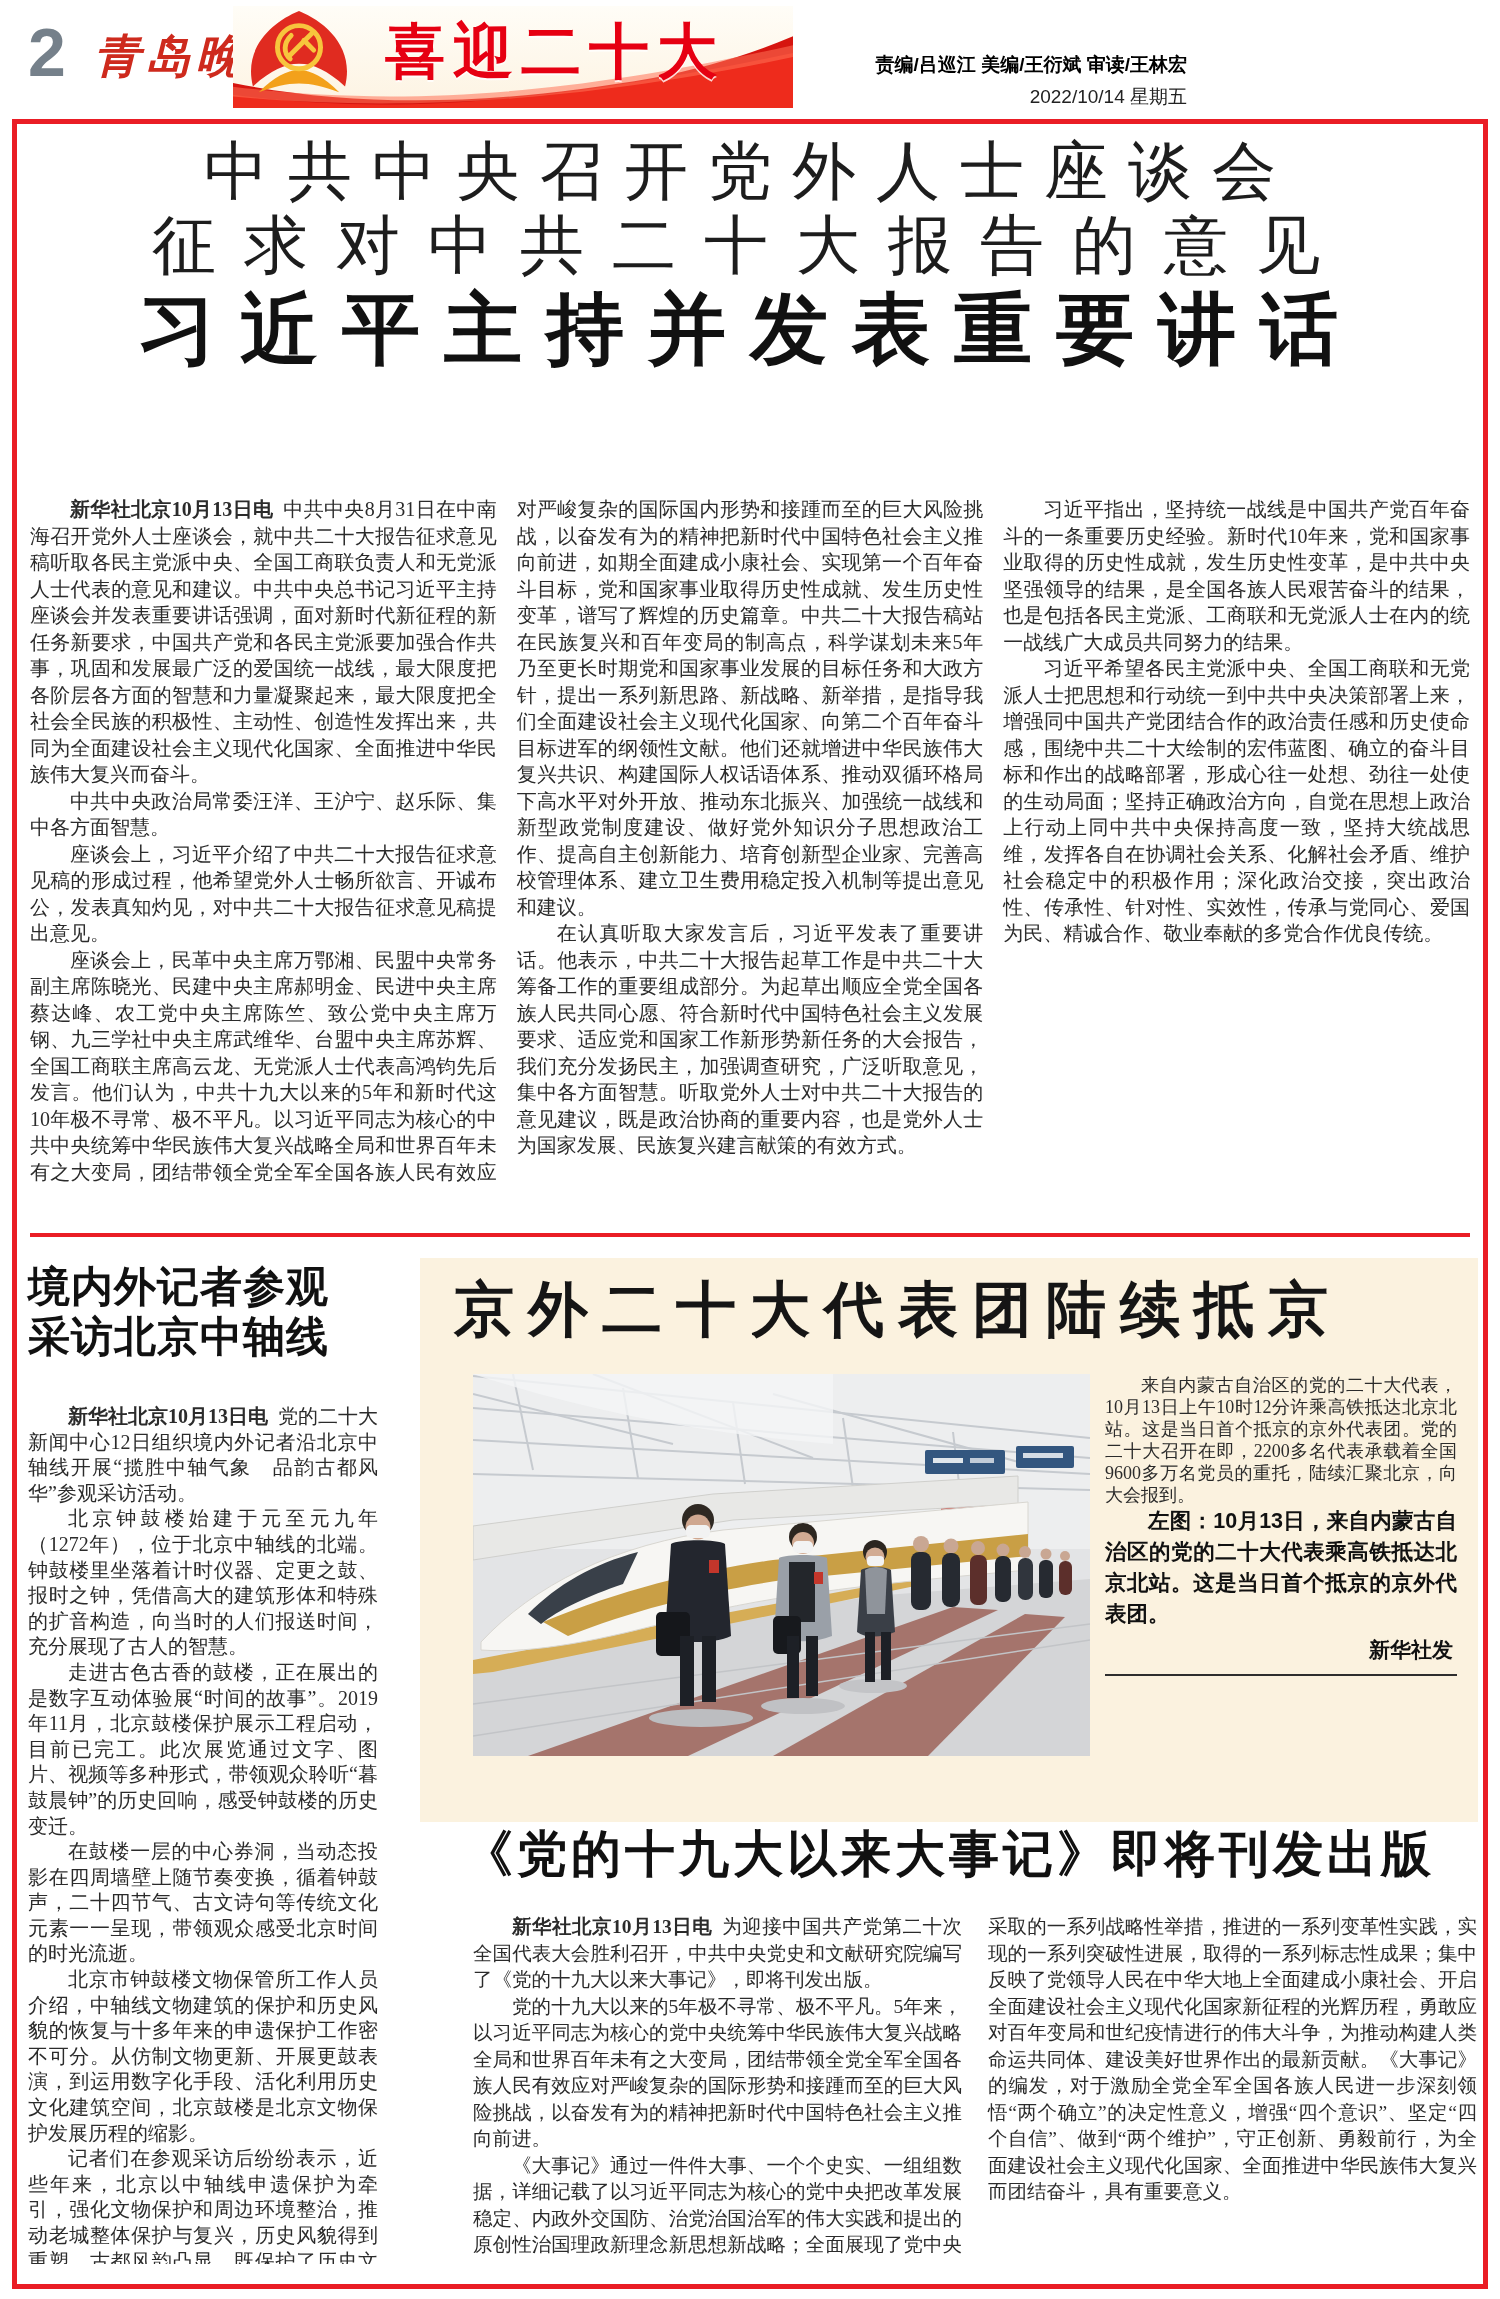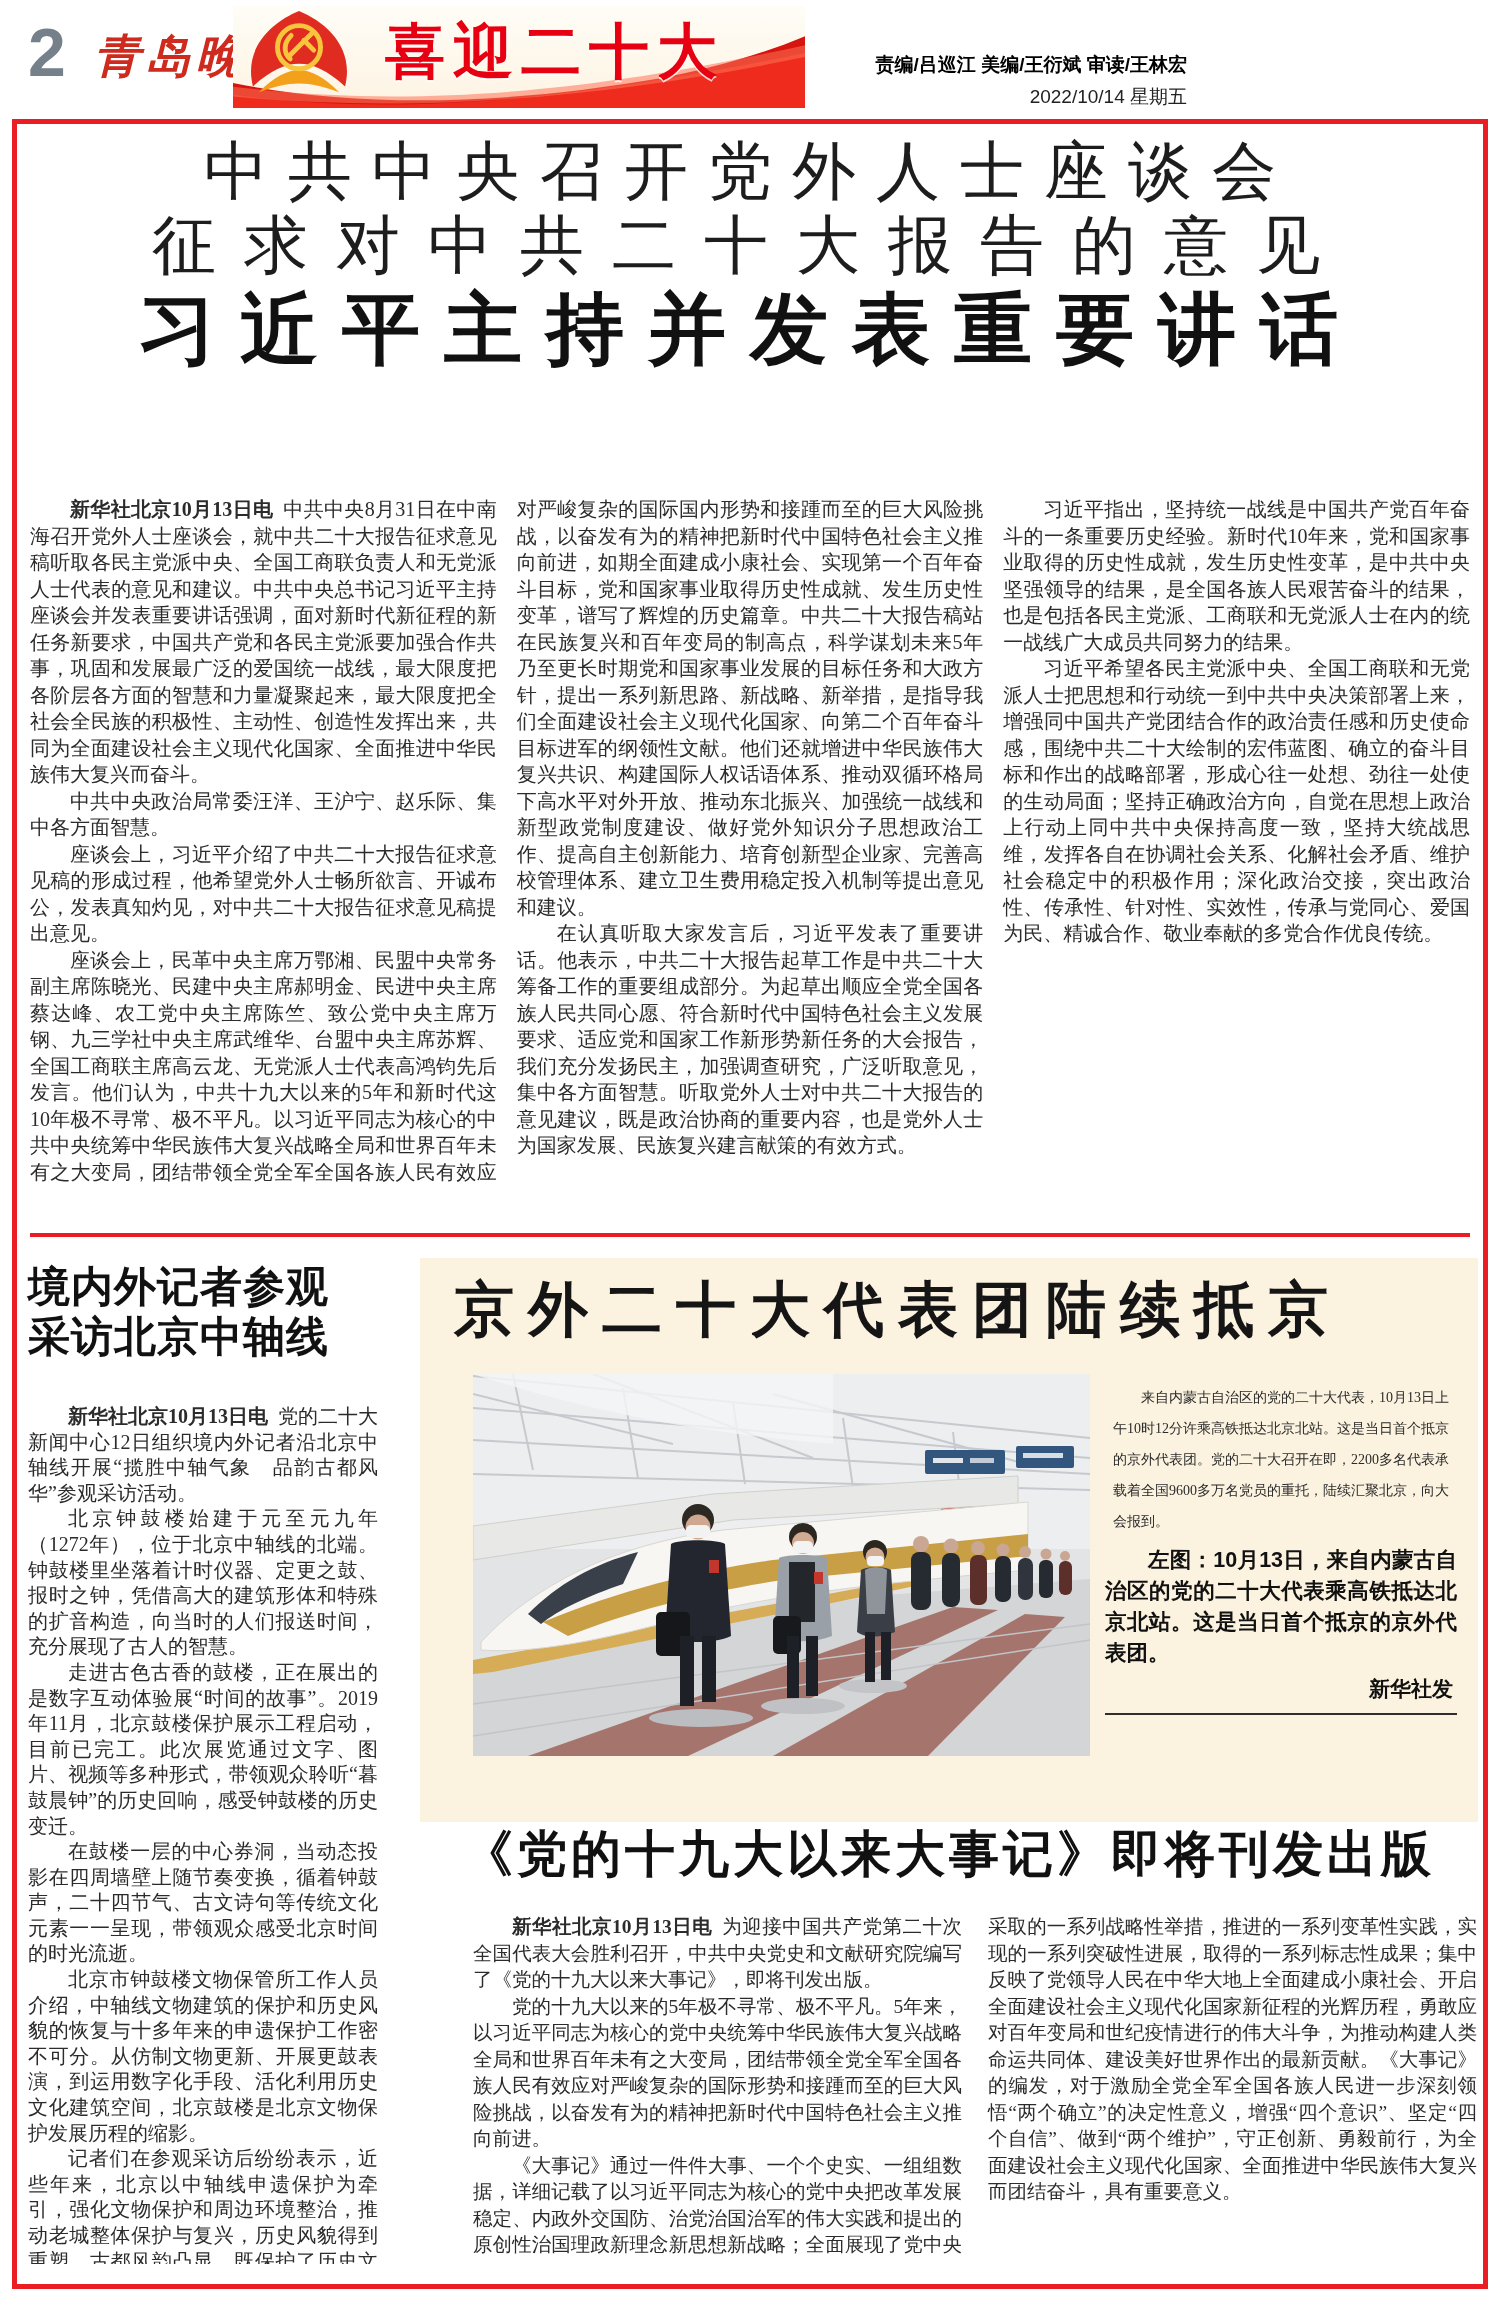--- a/index.html
+++ b/index.html
@@ -4,21 +4,21 @@
 <style>
   html,body{margin:0;padding:0;background:#fff;}
   .page{position:relative;width:1500px;height:2299px;background:#ffffff;overflow:hidden;
         font-family:"Liberation Serif","DejaVu Serif",serif;color:#2b2b2b;}
   .sans{font-family:"Liberation Sans","DejaVu Sans",sans-serif;}
   .abs{position:absolute;}
 
   
   .page-num{left:28px;top:18px;font-size:68px;font-weight:700;color:#75808a;line-height:1;}
   .masthead{left:94px;top:34px;font-size:46px;font-weight:700;font-style:italic;color:#ce2a1d;letter-spacing:5px;line-height:1;}
-  .banner{left:233px;top:6px;width:560px;height:102px;background:linear-gradient(180deg,#fffdf7,#fdf3e2);overflow:hidden;padding-left:12px;}
+  .banner{left:233px;top:6px;width:560px;height:102px;background:linear-gradient(180deg,#fffdf7,#fdf3e2);overflow:hidden;}
   .banner svg.ribbon{position:absolute;left:0;top:0;width:100%;height:100%;}
   .emblem{position:absolute;left:12px;top:2px;width:108px;height:98px;}
   .banner-title{position:absolute;left:152px;top:16px;font-size:60px;font-weight:900;color:#e60012;
         letter-spacing:8px;line-height:1;text-shadow:0 2px 0 rgba(255,255,255,.8);}
   .header-meta{left:795px;top:52px;width:392px;text-align:right;}
   .credits{font-size:19px;font-weight:700;color:#000000;font-family:"Liberation Sans","DejaVu Sans",sans-serif;}
   .date{margin-top:6px;font-size:19px;color:#222;font-family:"Liberation Sans","DejaVu Sans",sans-serif;}
 
   
   .frame{left:12px;top:119px;width:1466px;height:2160px;border:5px solid #ea1d25;background:#fff;}
@@ -37,21 +37,21 @@
   
   .axis-title{left:28px;top:1262px;width:352px;font-size:42px;font-weight:900;color:#111;line-height:50px;letter-spacing:1px;}
   .axis-body{left:28px;top:1404px;width:350px;height:860px;overflow:hidden;font-size:20px;line-height:25.6px;text-align:justify;}
 
   
   .beige{left:420px;top:1258px;width:1058px;height:564px;background:#fbf2df;}
   .del-headline{position:absolute;left:34px;top:22px;font-size:60px;font-weight:900;color:#151515;letter-spacing:14px;line-height:1;}
   .photo{position:absolute;left:53px;top:116px;width:617px;height:382px;background:#dfe1e3;}
   .photo svg{display:block;width:100%;height:100%;}
   .del-right{position:absolute;left:685px;top:116px;width:352px;}
-  .del-body p{margin:8px;text-indent:2em;font-size:14px;line-height:31px;text-align:justify;}
+  .del-body p{margin:0;text-indent:2em;font-size:18px;line-height:22px;text-align:justify;}
   .del-caption{text-indent:2em;font-size:21.5px;line-height:31px;font-weight:700;text-align:justify;
         font-family:"Liberation Sans","DejaVu Sans",sans-serif;color:#111;}
   .del-credit{margin-top:6px;text-align:right;font-weight:700;font-size:21px;padding-right:4px;
         font-family:"Liberation Sans","DejaVu Sans",sans-serif;color:#111;}
   .del-rule{margin-top:10px;height:2px;background:#2e2e2e;}
 
   
   .dsj-title{left:420px;top:1826px;width:1058px;text-align:center;font-size:50px;font-weight:900;color:#111;letter-spacing:4px;line-height:1.15;}
   .dsj-cols{left:473px;top:1914px;width:1004px;height:362px;column-count:2;column-gap:26px;column-fill:auto;
         overflow:hidden;font-size:19.5px;line-height:26.5px;text-align:justify;}

